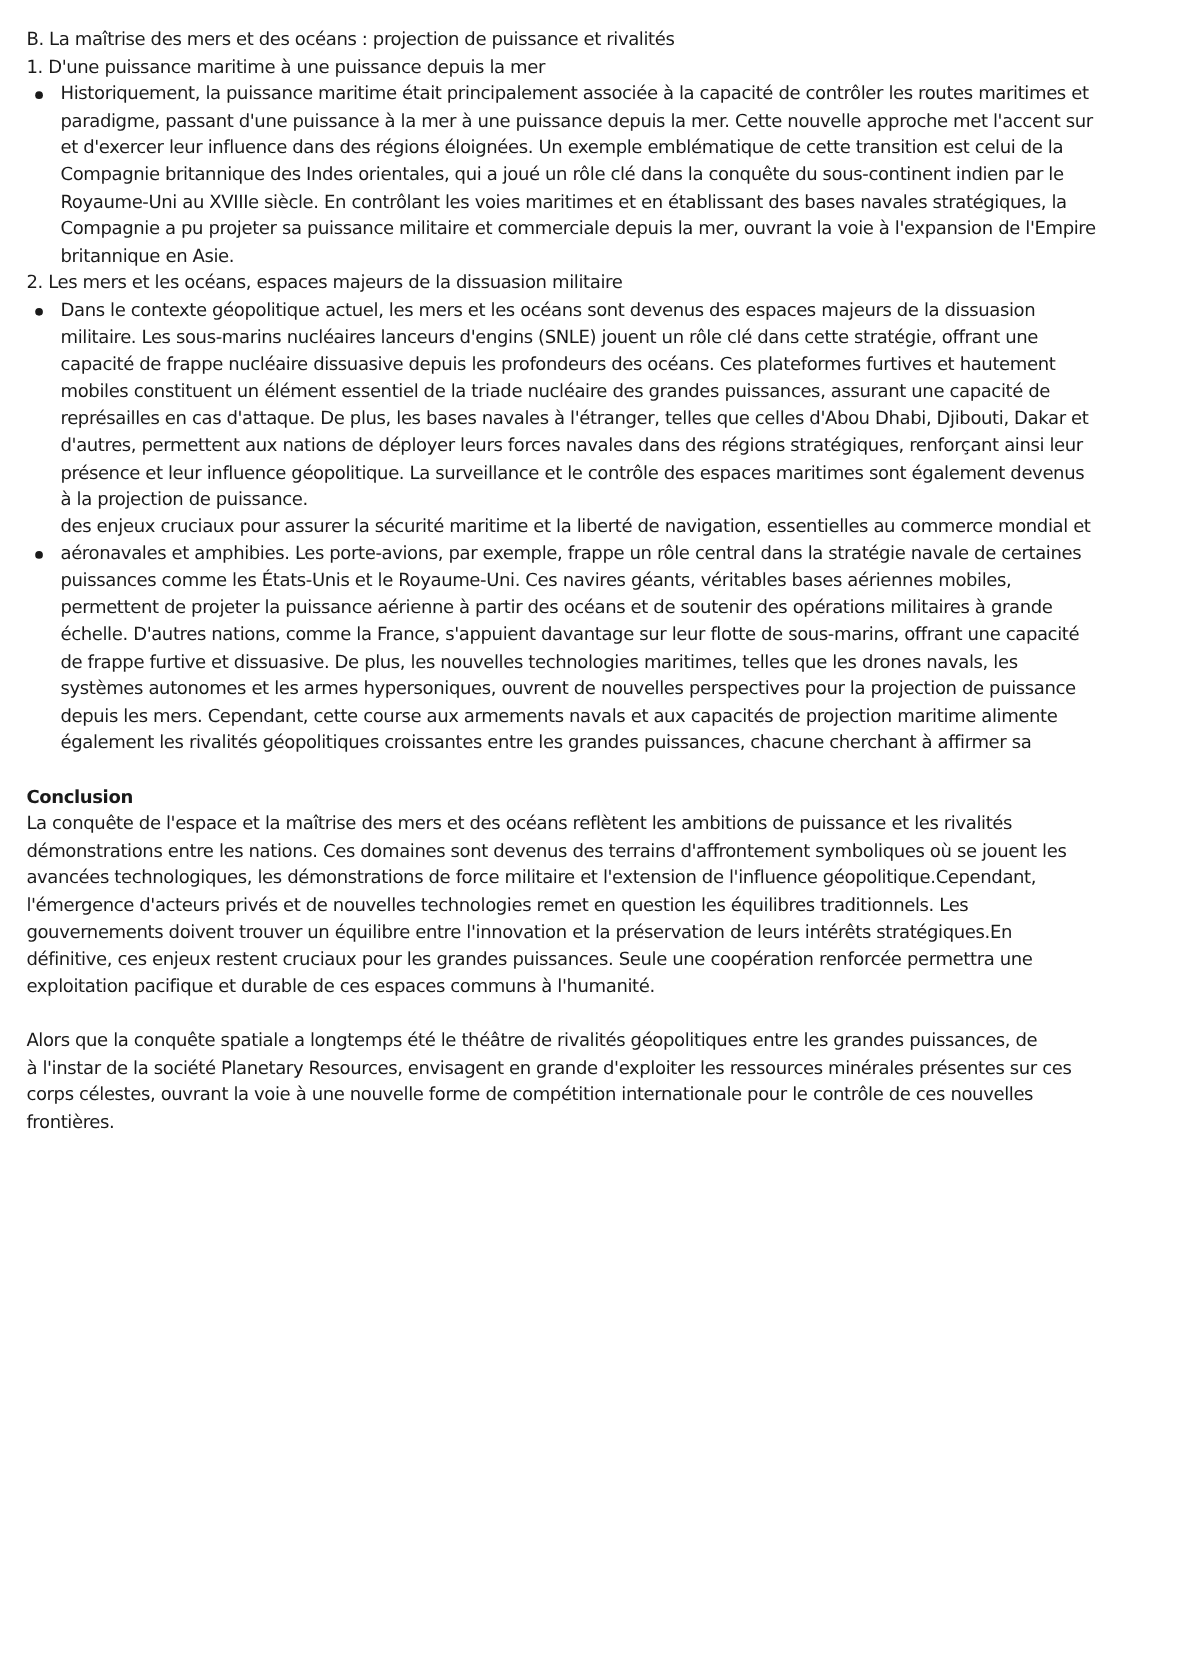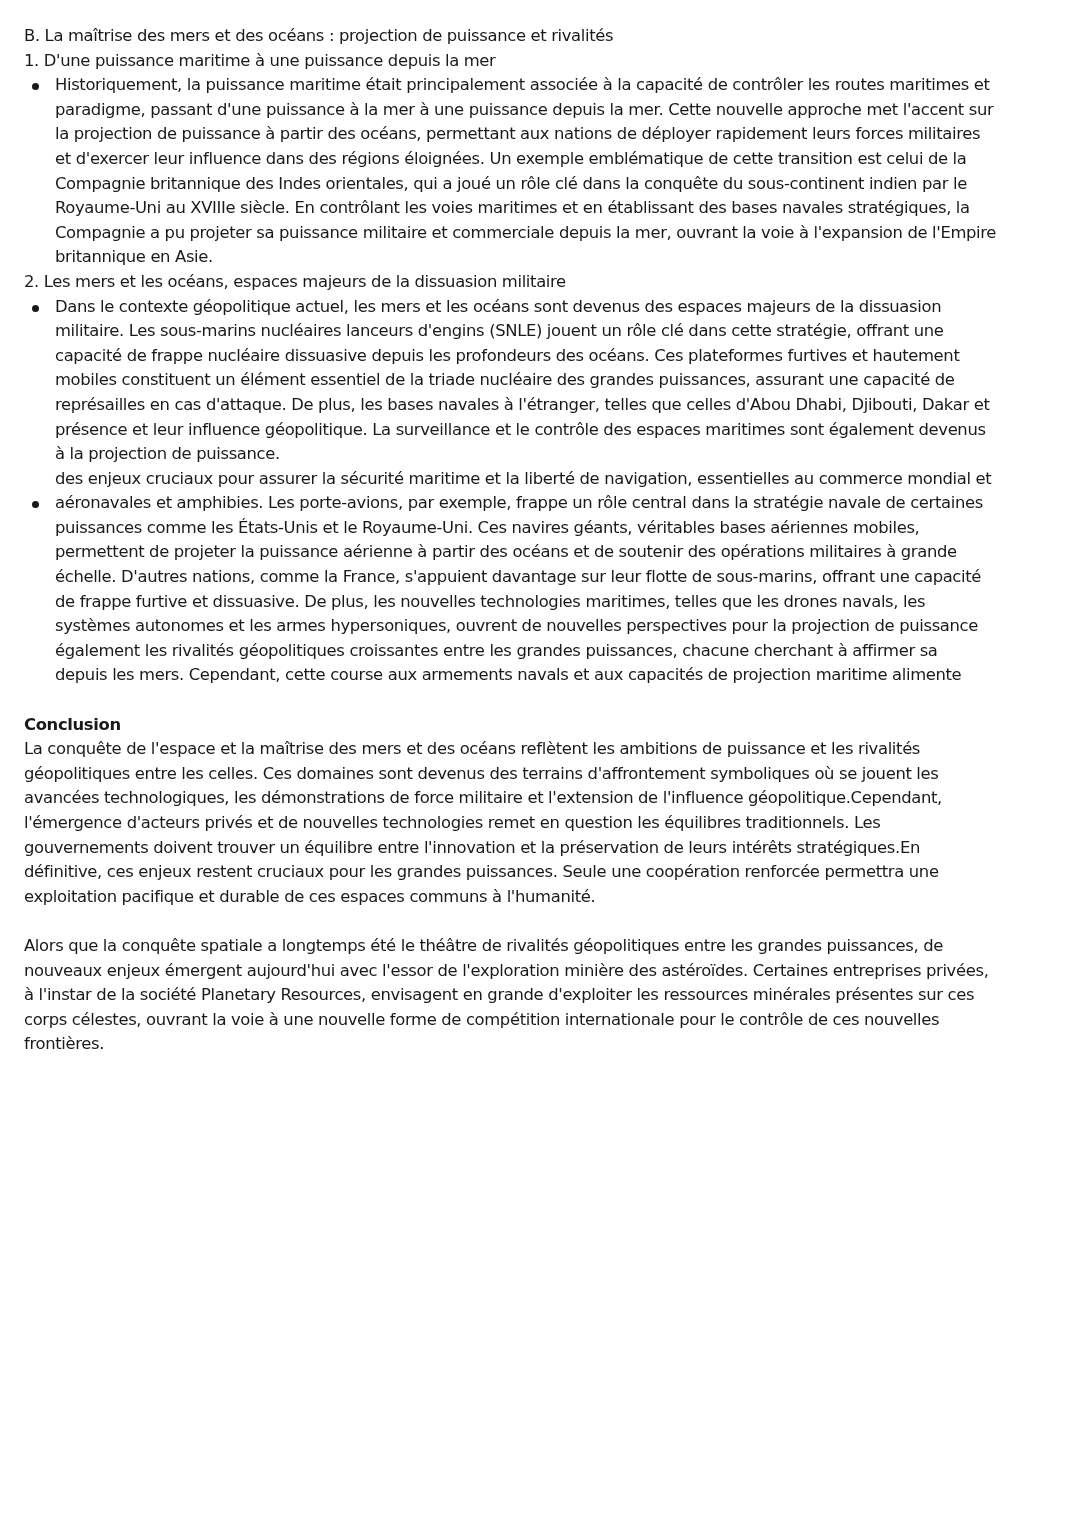--- a/index.html
+++ b/index.html
@@ -57,79 +57,78 @@
 
   <p class="line">B. La maîtrise des mers et des océans : projection de puissance et rivalités</p>
 
   <div>
     <p class="line">1. D'une puissance maritime à une puissance depuis la mer</p>
     <div class="bullet-block">
       <span class="bullet"></span>
       <div class="bullet-text">
         <p class="line">Historiquement, la puissance maritime était principalement associée à la capacité de contrôler les routes maritimes et</p>
         <p class="line">paradigme, passant d'une puissance à la mer à une puissance depuis la mer. Cette nouvelle approche met l'accent sur</p>
-        <p class="line">la projection de puissance à partir des océans, permettant aux nations de déployer rapidement leurs forces militaires</p>
         <p class="line">et d'exercer leur influence dans des régions éloignées. Un exemple emblématique de cette transition est celui de la</p>
         <p class="line">Compagnie britannique des Indes orientales, qui a joué un rôle clé dans la conquête du sous-continent indien par le</p>
         <p class="line">Royaume-Uni au XVIIIe siècle. En contrôlant les voies maritimes et en établissant des bases navales stratégiques, la</p>
         <p class="line">Compagnie a pu projeter sa puissance militaire et commerciale depuis la mer, ouvrant la voie à l'expansion de l'Empire</p>
         <p class="line">britannique en Asie.</p>
       </div>
     </div>
   </div>
 
   <div>
     <p class="line">2. Les mers et les océans, espaces majeurs de la dissuasion militaire</p>
     <div class="bullet-block">
       <span class="bullet"></span>
       <div class="bullet-text">
         <p class="line">Dans le contexte géopolitique actuel, les mers et les océans sont devenus des espaces majeurs de la dissuasion</p>
         <p class="line">militaire. Les sous-marins nucléaires lanceurs d'engins (SNLE) jouent un rôle clé dans cette stratégie, offrant une</p>
         <p class="line">capacité de frappe nucléaire dissuasive depuis les profondeurs des océans. Ces plateformes furtives et hautement</p>
         <p class="line">mobiles constituent un élément essentiel de la triade nucléaire des grandes puissances, assurant une capacité de</p>
         <p class="line">représailles en cas d'attaque. De plus, les bases navales à l'étranger, telles que celles d'Abou Dhabi, Djibouti, Dakar et</p>
+        <p class="line">d'autres, permettent aux nations de déployer leurs forces navales dans des régions stratégiques, renforçant ainsi leur</p>
         <p class="line">présence et leur influence géopolitique. La surveillance et le contrôle des espaces maritimes sont également devenus</p>
         <p class="line">à la projection de puissance.</p>
         <p class="line">des enjeux cruciaux pour assurer la sécurité maritime et la liberté de navigation, essentielles au commerce mondial et</p>
       </div>
     </div>
   </div>
 
   <div>
     <div class="bullet-block">
       <span class="bullet"></span>
       <div class="bullet-text">
         <p class="line">aéronavales et amphibies. Les porte-avions, par exemple, frappe un rôle central dans la stratégie navale de certaines</p>
         <p class="line">puissances comme les États-Unis et le Royaume-Uni. Ces navires géants, véritables bases aériennes mobiles,</p>
         <p class="line">permettent de projeter la puissance aérienne à partir des océans et de soutenir des opérations militaires à grande</p>
         <p class="line">échelle. D'autres nations, comme la France, s'appuient davantage sur leur flotte de sous-marins, offrant une capacité</p>
         <p class="line">de frappe furtive et dissuasive. De plus, les nouvelles technologies maritimes, telles que les drones navals, les</p>
         <p class="line">systèmes autonomes et les armes hypersoniques, ouvrent de nouvelles perspectives pour la projection de puissance</p>
+        <p class="line">depuis les mers. Cependant, cette course aux armements navals et aux capacités de projection maritime alimente</p>
         <p class="line">également les rivalités géopolitiques croissantes entre les grandes puissances, chacune cherchant à affirmer sa</p>
-        <p class="line">depuis les mers. Cependant, cette course aux armements navals et aux capacités de projection maritime alimente</p>
       </div>
     </div>
   </div>
 
   <div class="gap"></div>
 
   <div>
     <p class="line bold">Conclusion</p>
     <p class="line">La conquête de l'espace et la maîtrise des mers et des océans reflètent les ambitions de puissance et les rivalités</p>
-    <p class="line">géopolitiques entre les celles. Ces domaines sont devenus des terrains d'affrontement symboliques où se jouent les</p>
+    <p class="line">démonstrations entre les nations. Ces domaines sont devenus des terrains d'affrontement symboliques où se jouent les</p>
     <p class="line">avancées technologiques, les démonstrations de force militaire et l'extension de l'influence géopolitique.Cependant,</p>
     <p class="line">l'émergence d'acteurs privés et de nouvelles technologies remet en question les équilibres traditionnels. Les</p>
     <p class="line">gouvernements doivent trouver un équilibre entre l'innovation et la préservation de leurs intérêts stratégiques.En</p>
     <p class="line">définitive, ces enjeux restent cruciaux pour les grandes puissances. Seule une coopération renforcée permettra une</p>
     <p class="line">exploitation pacifique et durable de ces espaces communs à l'humanité.</p>
   </div>
 
   <div class="gap"></div>
 
   <div>
     <p class="line">Alors que la conquête spatiale a longtemps été le théâtre de rivalités géopolitiques entre les grandes puissances, de</p>
-    <p class="line">nouveaux enjeux émergent aujourd'hui avec l'essor de l'exploration minière des astéroïdes. Certaines entreprises privées,</p>
     <p class="line">à l'instar de la société Planetary Resources, envisagent en grande d'exploiter les ressources minérales présentes sur ces</p>
     <p class="line">corps célestes, ouvrant la voie à une nouvelle forme de compétition internationale pour le contrôle de ces nouvelles</p>
     <p class="line">frontières.</p>
   </div>
 
 </div>
 
 </body></html>

